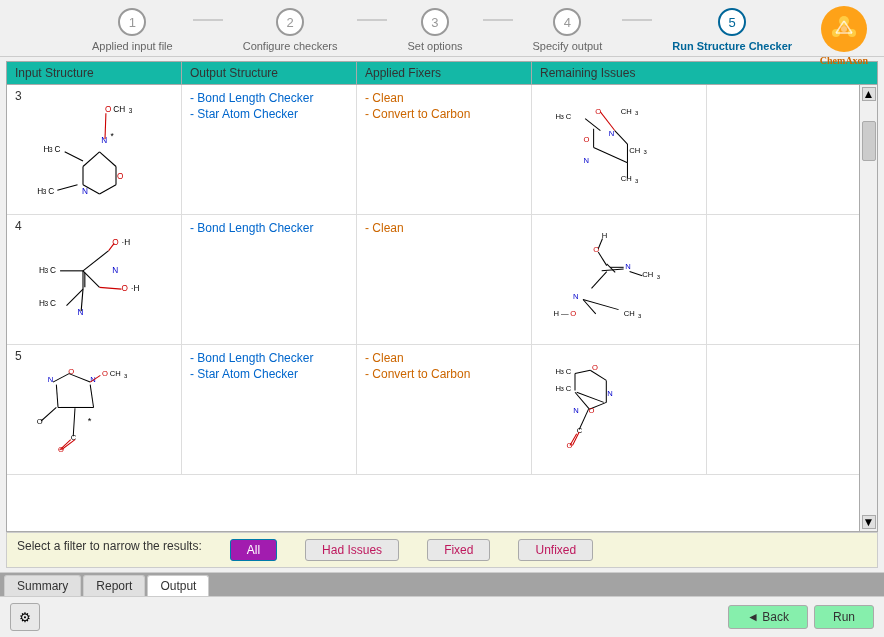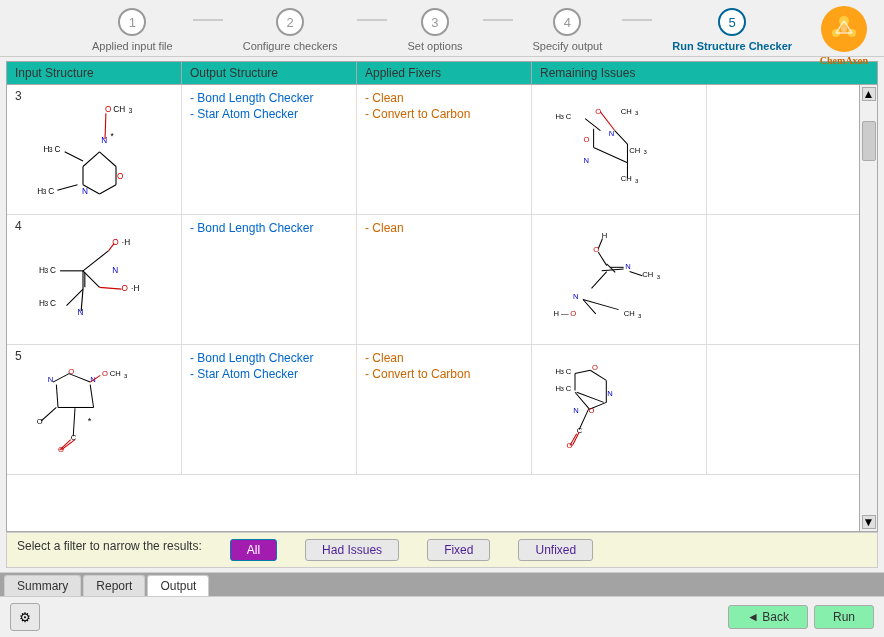--- a/index.html
+++ b/index.html
@@ -38,21 +38,21 @@
 
     
     .scrollbar-area { width: 18px; background: #f0f0f0; border-left: 1px solid #aaa; display: flex; flex-direction: column; align-items: center; padding: 2px 0; }
     .scrollbar-thumb { width: 14px; height: 40px; background: #ccc; border: 1px solid #aaa; border-radius: 2px; margin-top: 20px; }
     .issue-item { color: #0066cc; margin-bottom: 2px; }
     .fixer-item { color: #cc6600; margin-bottom: 2px; }
 
     
     .filter-bar { background: #f5f5dc; border: 1px solid #ccc; padding: 6px 10px; display: flex; align-items: flex-start; gap: 28px; margin-top: 0; }
     .filter-label { font-size: 12px; color: #333; }
-    .filter-btn { padding: 3px 16px; border: 1px solid #aaa; border-radius: 3px; font-size: 12px; cursor: pointer; background: #e8e8e8; color: #4c1d95; }
+    .filter-btn { padding: 3px 16px; border: 1px solid #aaa; border-radius: 3px; font-size: 12px; cursor: pointer; background: #e8e8e8; color: #be185d; }
     .filter-btn.active { background: #a21caf; border-color: #007baa; color: #fff; }
 
     
     .bottom-tabs { display: flex; background: #a3a3a3; border-top: 1px solid #ccc; padding: 2px 4px 0 4px; }
     .tab { padding: 3px 12px; border: 1px solid #ccc; border-bottom: none; margin-right: 2px; cursor: pointer; font-size: 12px; background: #e0e0e0; color: #333; border-radius: 3px 3px 0 0; }
     .tab.active { background: #fff; font-weight: normal; }
 
     
     .action-bar { background: #f0f0f0; border-top: 1px solid #ccc; padding: 6px 10px; display: flex; align-items: center; justify-content: space-between; }
     .settings-btn { width: 30px; height: 28px; border: 1px solid #aaa; background: #e8e8e8; cursor: pointer; display: flex; align-items: center; justify-content: center; border-radius: 3px; }

